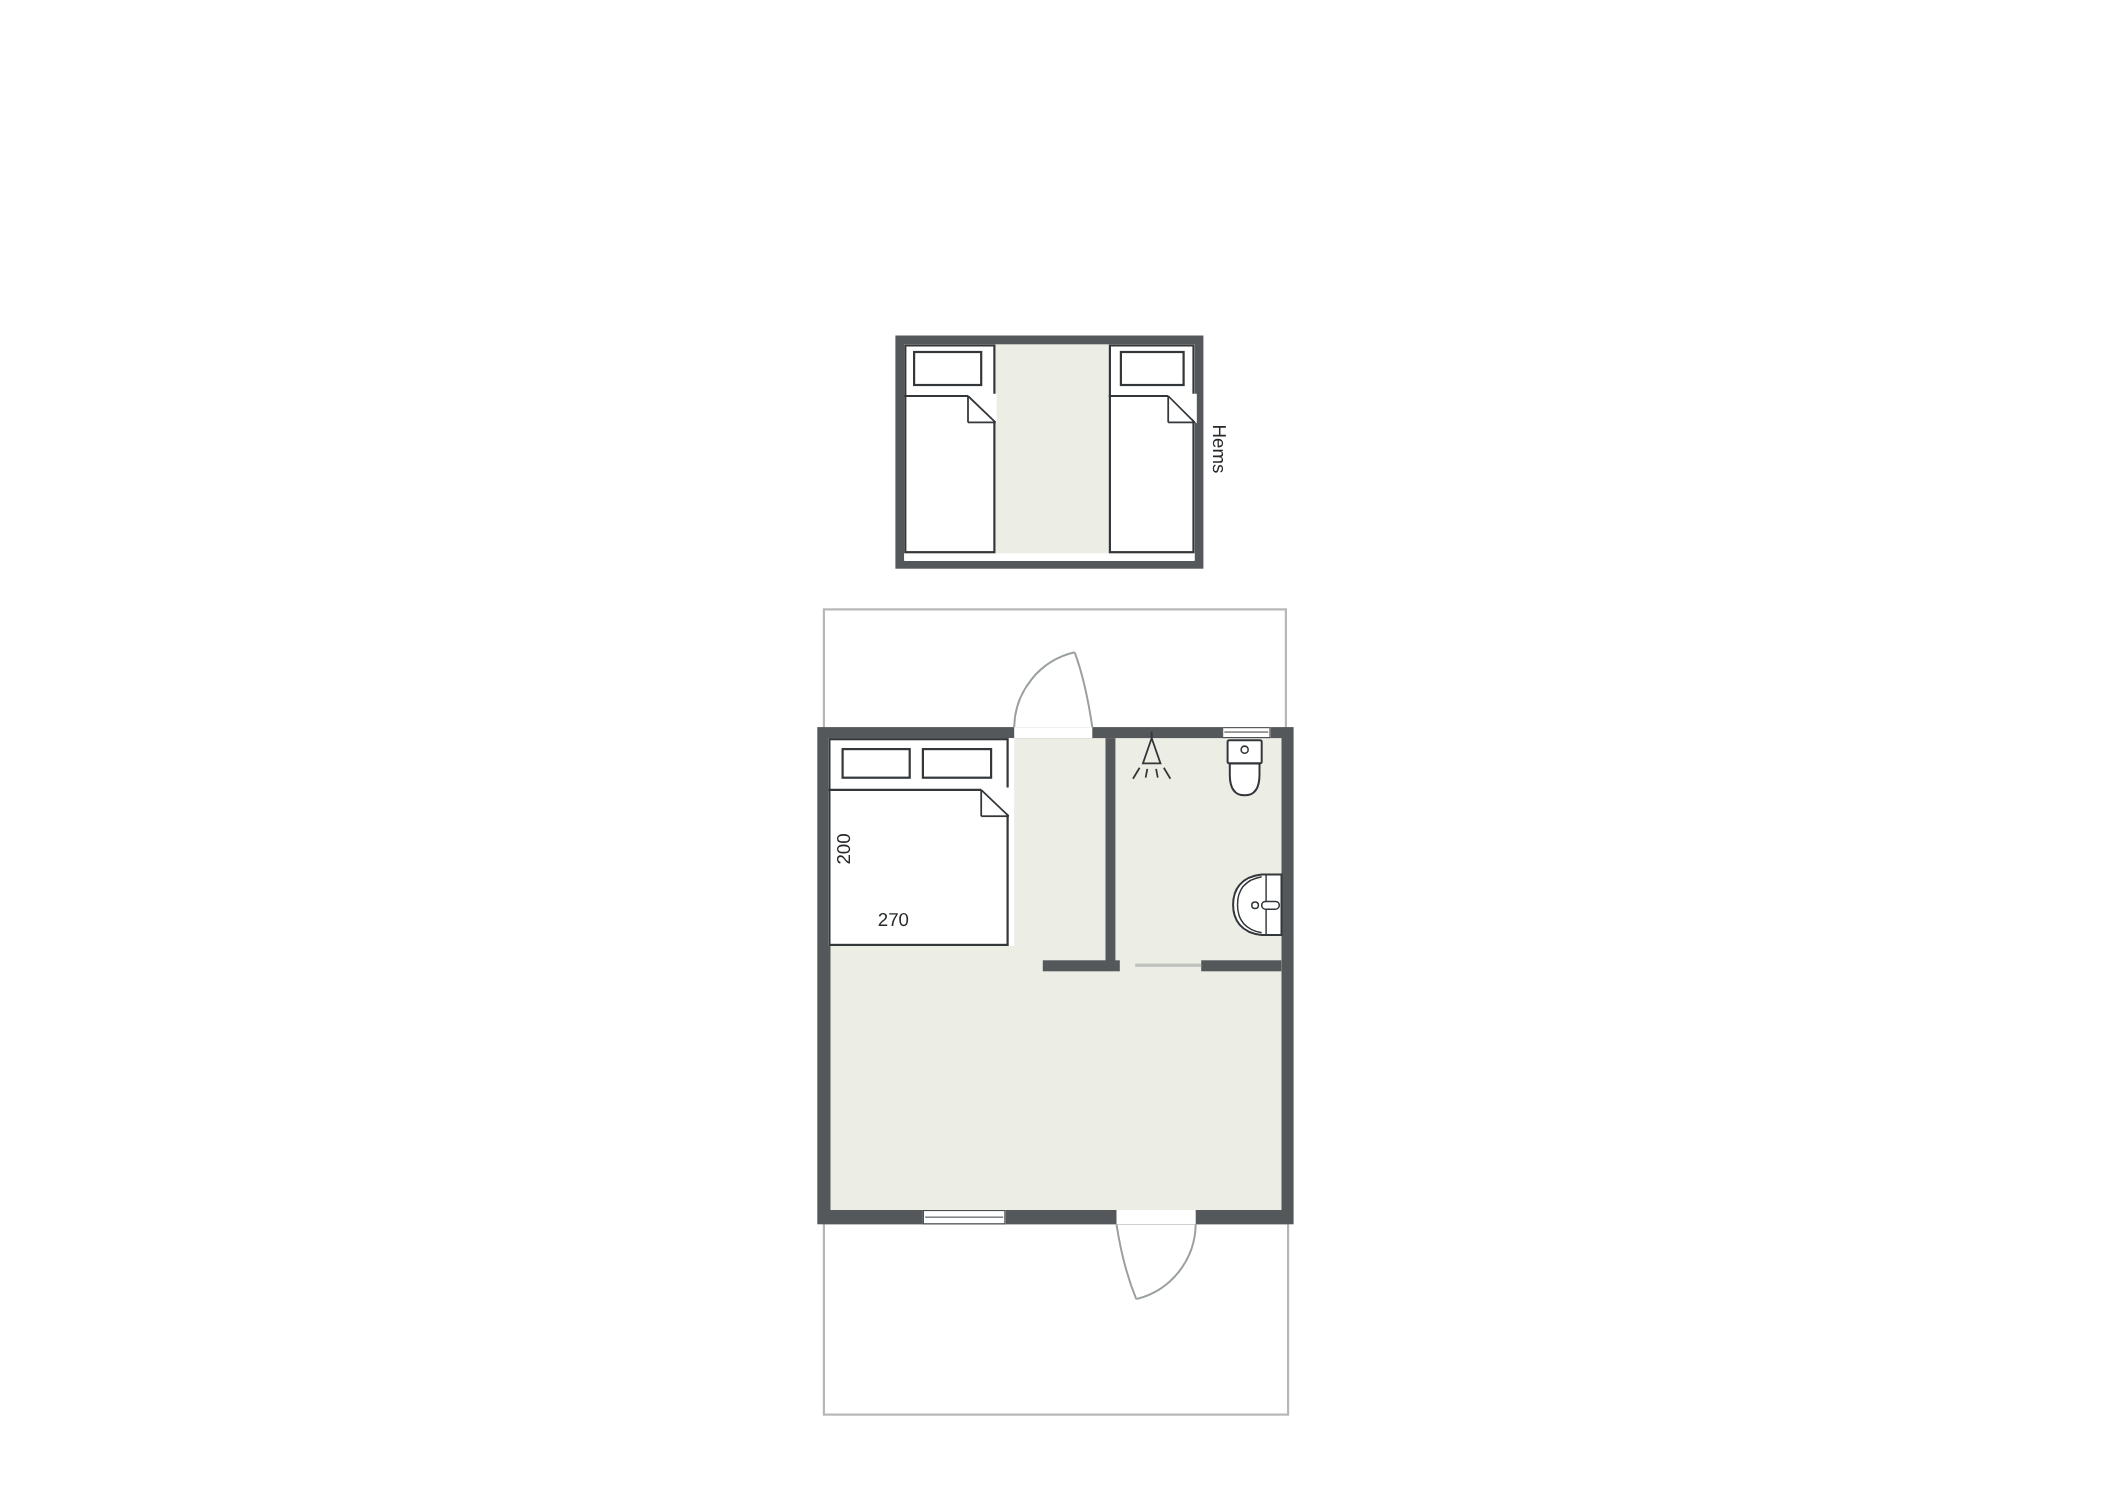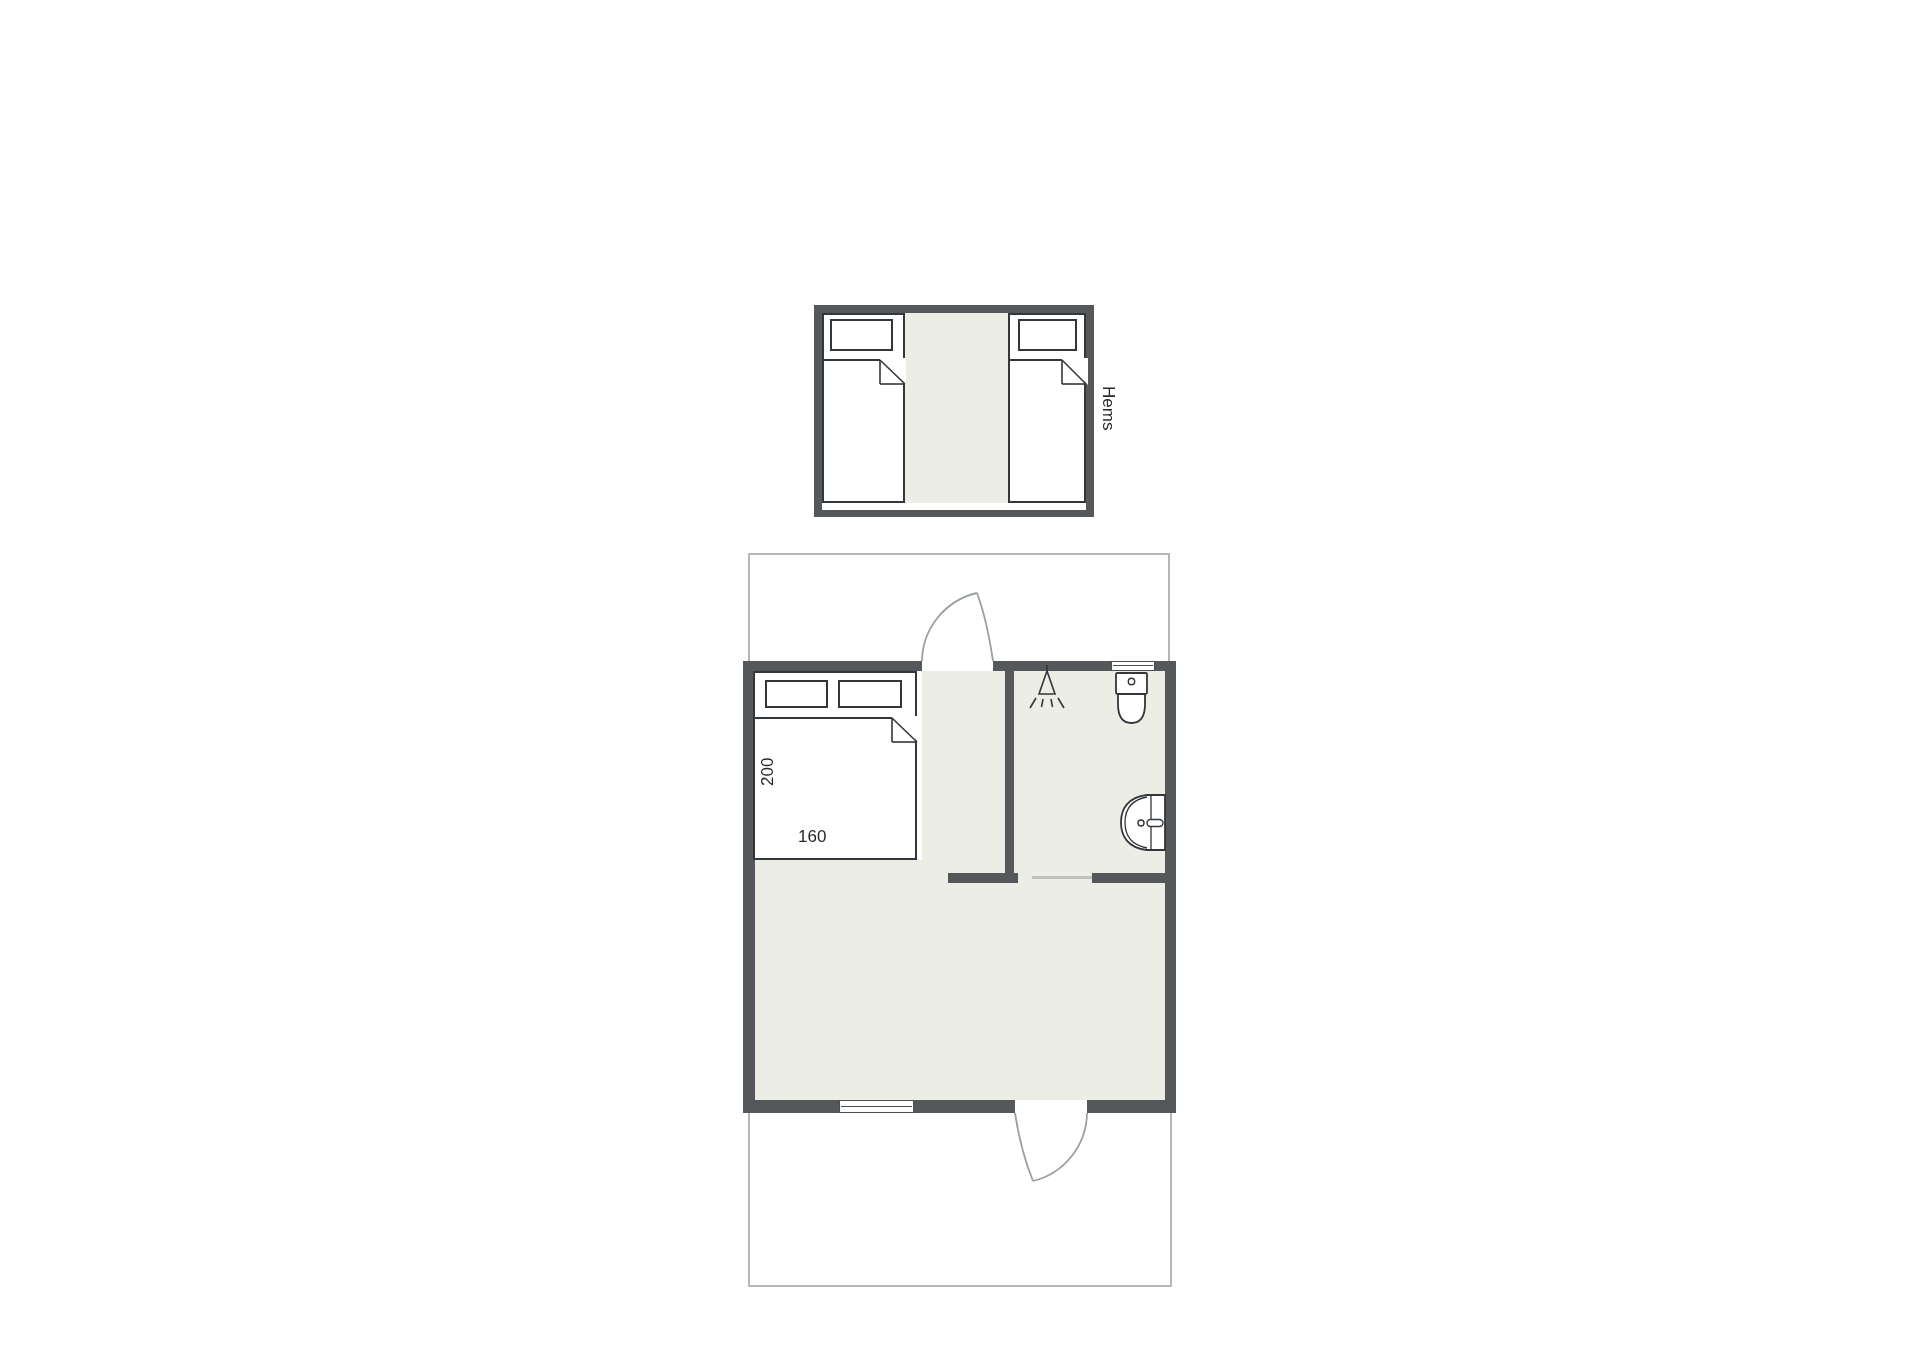--- a/index.html
+++ b/index.html
@@ -76,21 +76,21 @@
 
     <div class="win" style="left:368px;top:0;width:44px;height:10px">
         <div class="bar"></div>
       </div>
     <div class="win" style="left:96px;top:439px;width:75px;height:13px">
         <div class="bar"></div>
       </div>
   </div>
 
   <div class="label rot-ccw" style="left:759px;top:786px">200</div>
-  <div class="label" style="left:798px;top:828px">160</div>
+  <div class="label" style="left:798px;top:828px">270</div>
 
   <svg class="overlay" width="1920" height="1357" viewBox="0 0 1920 1357">
 
     <g>
       <polygon points="891,716 919,716 919,743" fill="#ffffff"></polygon>
       <line x1="753" y1="718" x2="892" y2="718" stroke="var(--outline)" stroke-width="2"></line>
       <line x1="892" y1="718" x2="917" y2="742" stroke="var(--outline)" stroke-width="1.6"></line>
       <line x1="892" y1="718" x2="892" y2="742" stroke="var(--outline)" stroke-width="1.6"></line>
       <line x1="892" y1="742" x2="917" y2="742" stroke="var(--outline)" stroke-width="1.6"></line>
     </g>

